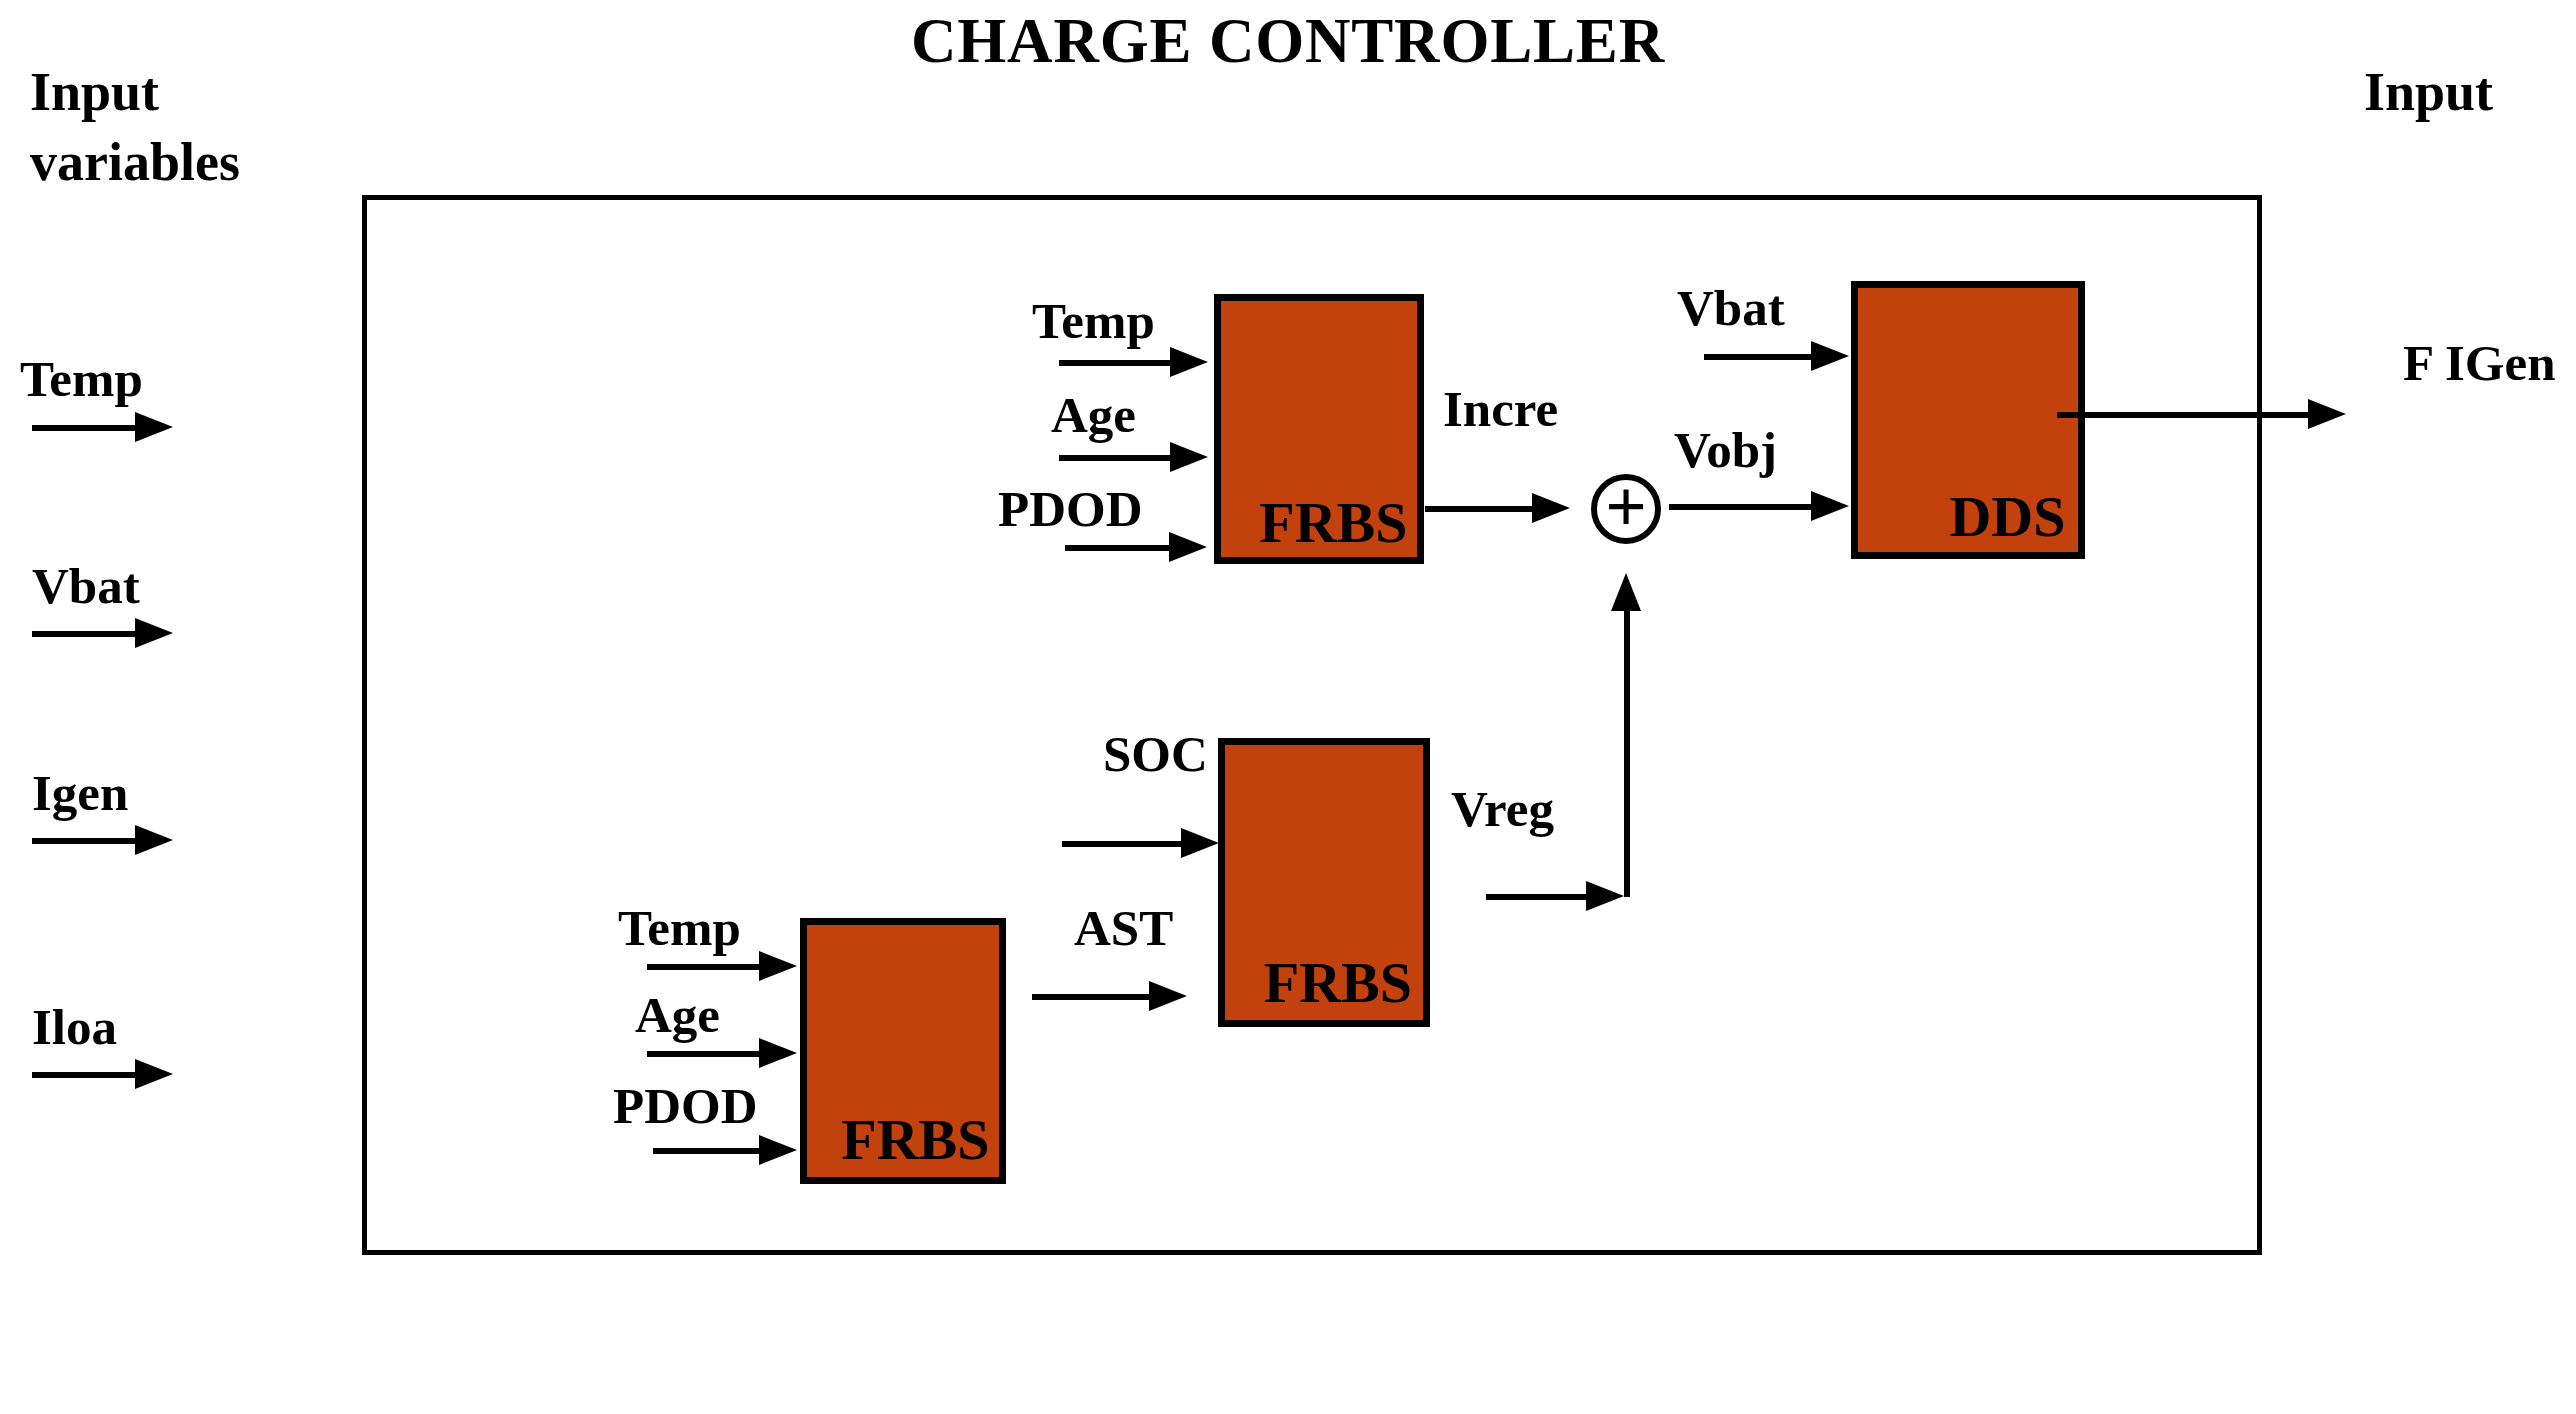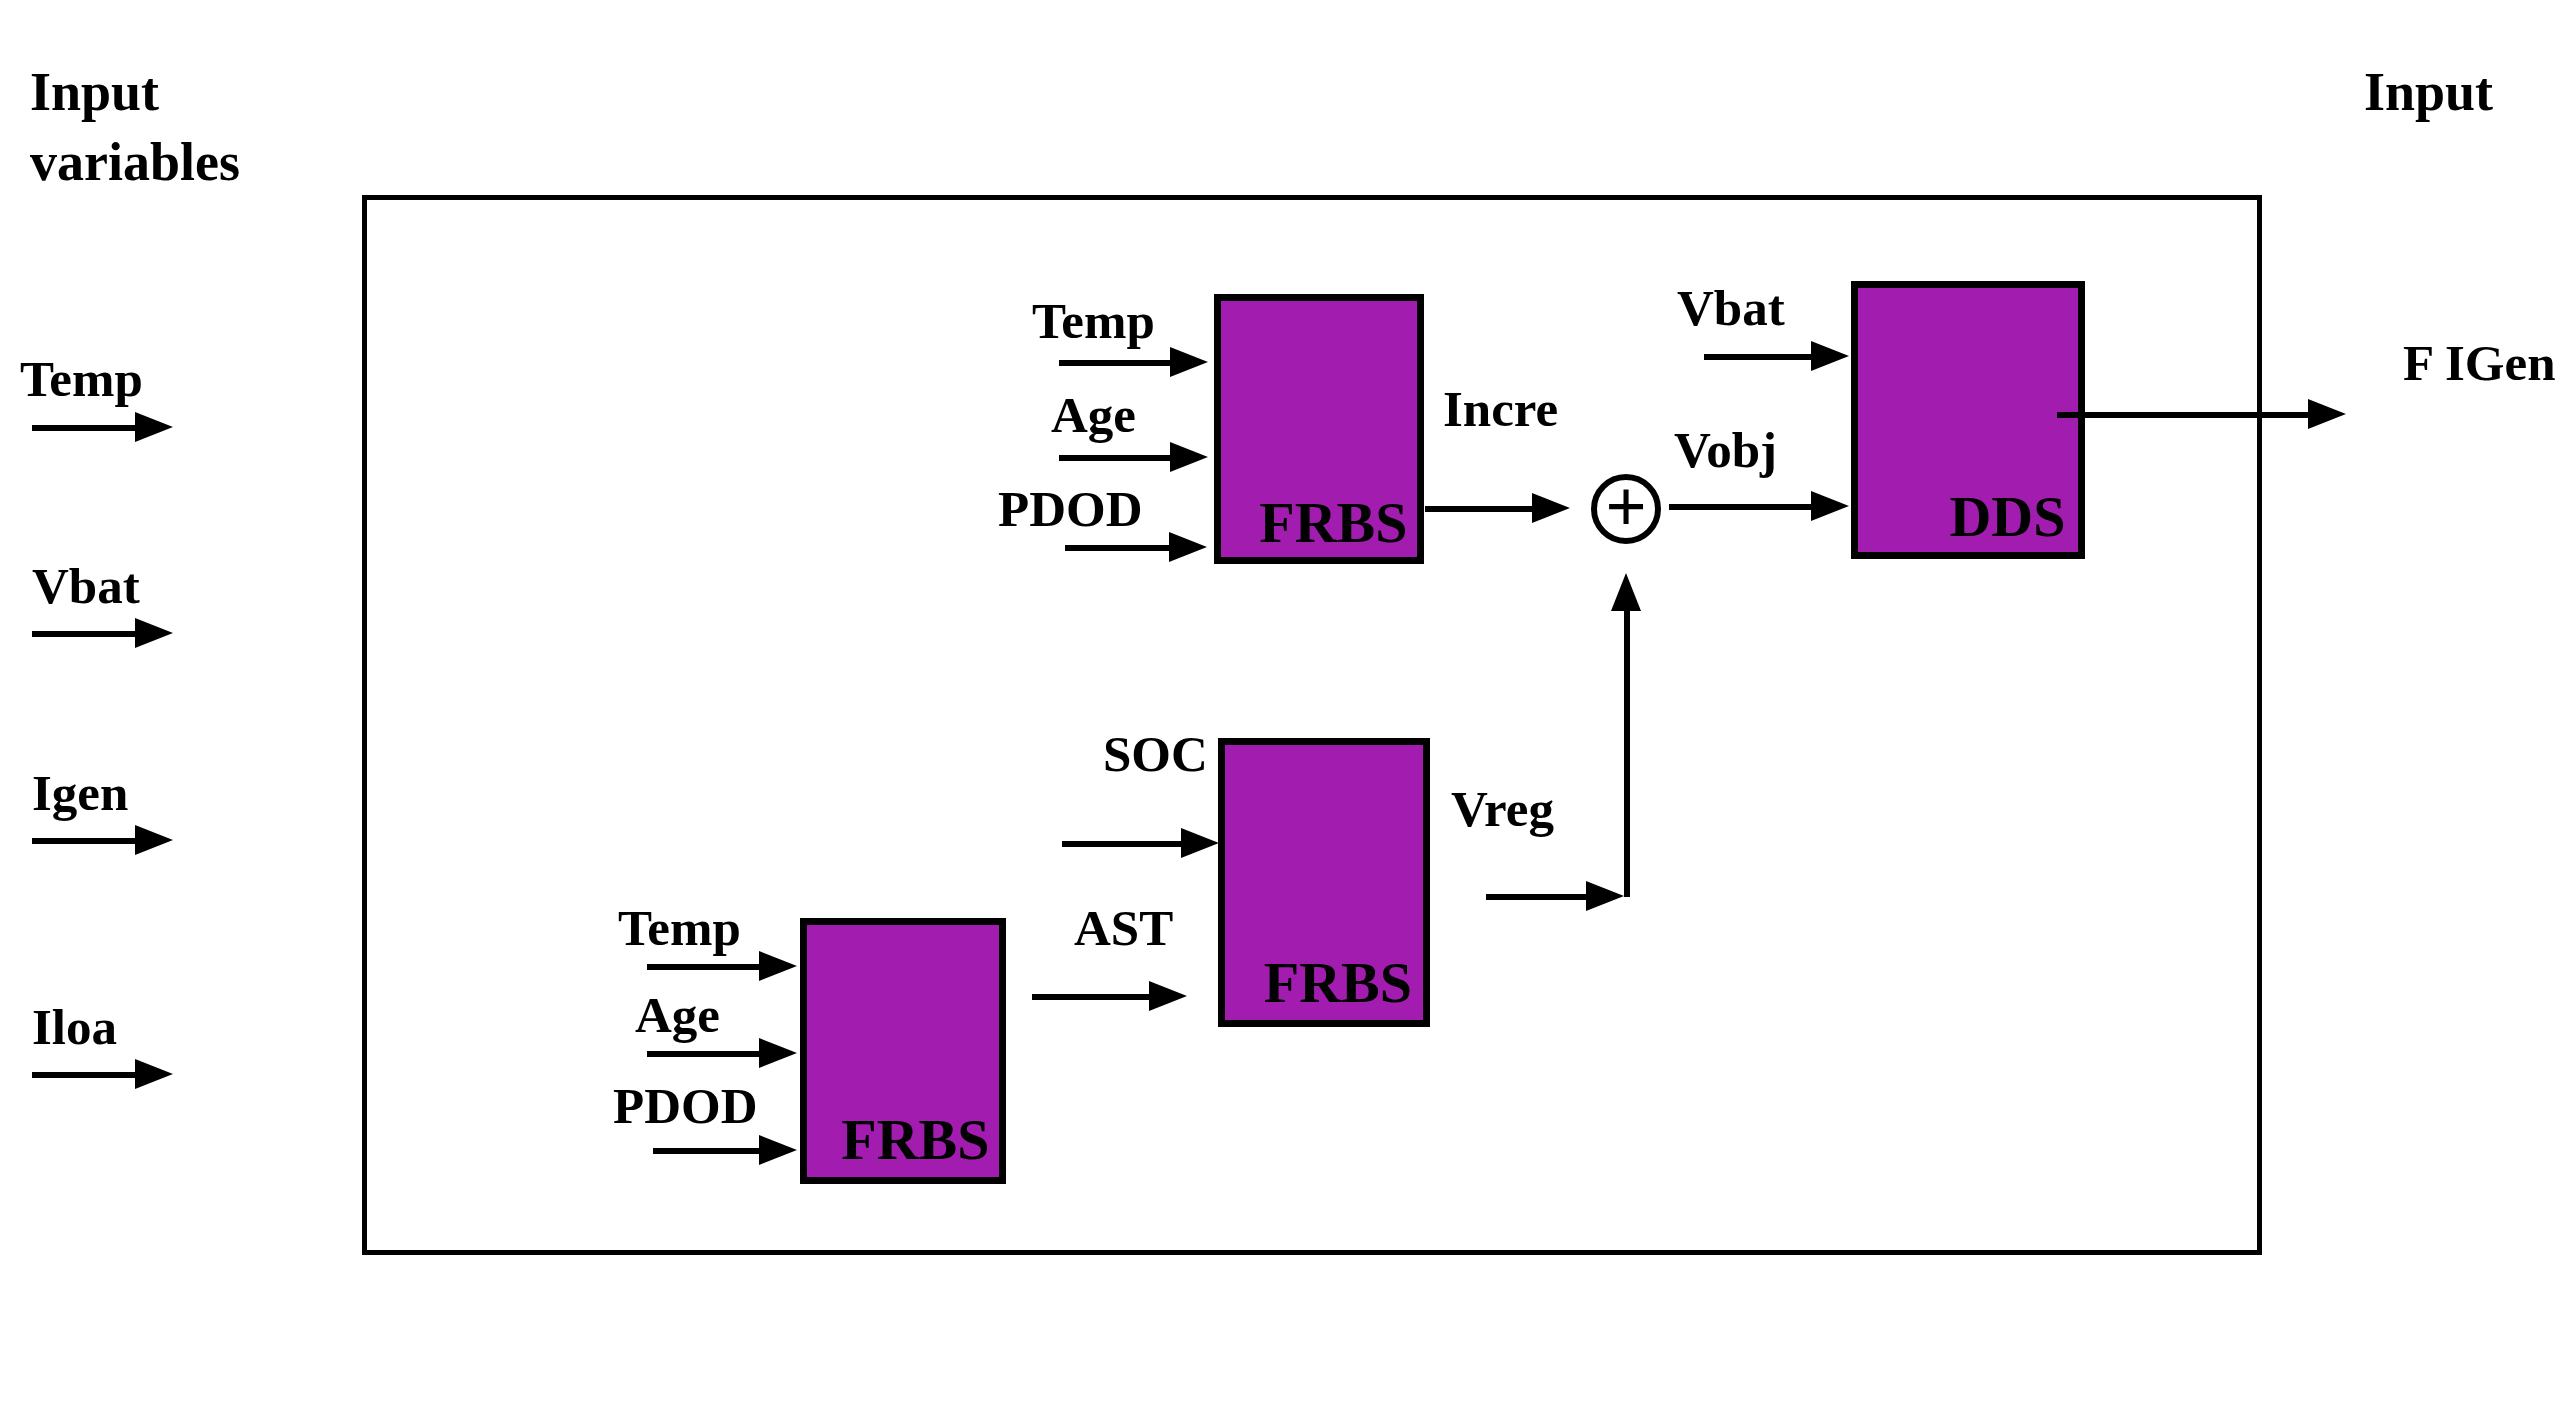--- a/index.html
+++ b/index.html
@@ -19,21 +19,21 @@
   .heading{
     position:absolute;font-size:54px;font-weight:bold;line-height:1.3;
   }
   .vlabel{
     position:absolute;font-size:51px;font-weight:bold;white-space:nowrap;line-height:1;
   }
   .note{
     position:absolute;font-size:51px;font-weight:bold;line-height:1.42;white-space:pre;
   }
   .box{
-    position:absolute;border:7.1px solid #000;background:#a21caf;box-sizing:border-box;
+    position:absolute;border:7.1px solid #000;background:#c2410c;box-sizing:border-box;
   }
   .bigbox{border-width:5.5px;background:transparent;}
   .blabel{
     position:absolute;right:9.5px;bottom:4.7px;
     font-size:58px;font-weight:bold;line-height:1;white-space:nowrap;
   }
   
   .ar{position:absolute;height:5.5px;background:#000;}
   .ar::after{
     content:'';position:absolute;left:100%;top:-12.6px;width:0;height:0;
@@ -51,20 +51,21 @@
     position:absolute;width:58px;height:58px;border:6.3px solid #000;border-radius:50%;
     background:#fff;display:flex;align-items:center;justify-content:center;
   }
   .sumc span{font-size:73px;font-weight:bold;line-height:0;margin-top:-3.2px;}
 </style>
 </head>
 <body>
 
 <div id="canvas">
 
+  <div class="title">CHARGE CONTROLLER</div>
 
   <div class="heading" style="left:30px;top:57px;">
     <div>Input</div>
     <div>variables</div>
   </div>
 
   <div class="heading" style="left:2292px;top:57px;width:273px;text-align:center;">
     <div>Input</div>
   </div>
 

